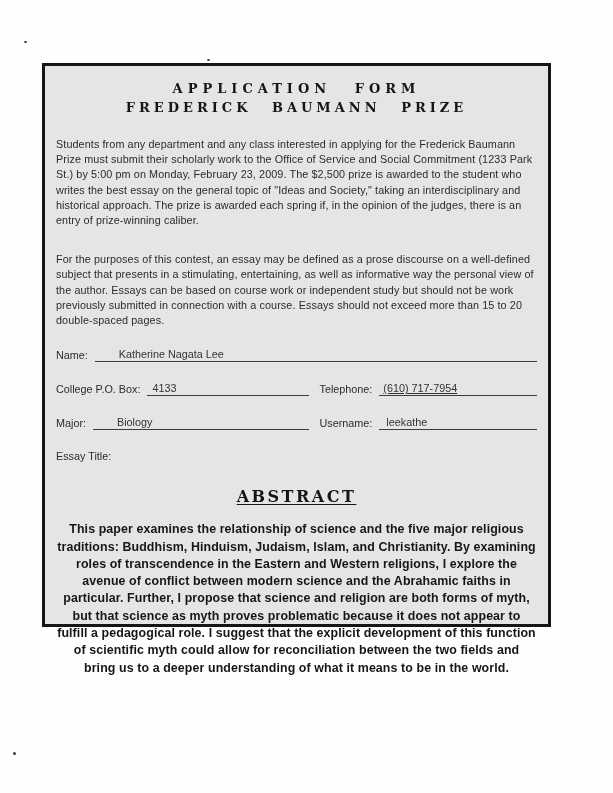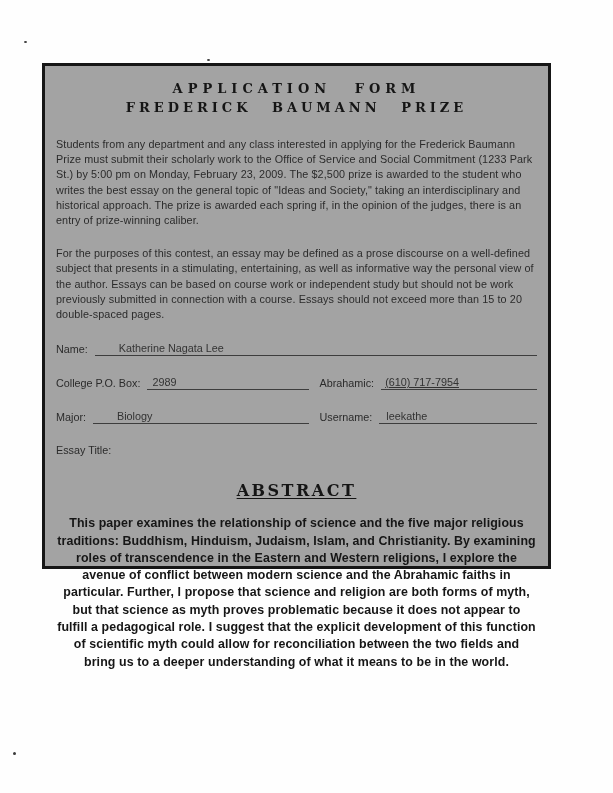--- a/index.html
+++ b/index.html
@@ -19,23 +19,23 @@
     position: absolute;
     background: #3a3a3a;
     border-radius: 50%;
   }
   .speck-1 { left: 24px; top: 41px; width: 3px; height: 2px; }
   .speck-2 { left: 207px; top: 59px; width: 3px; height: 2px; }
   .speck-3 { left: 13px; top: 752px; width: 3px; height: 3px; }
   .form-box {
     position: absolute;
     left: 42px; top: 63px;
-    width: 509px; height: 506px;
+    width: 509px; height: 564px;
     border: 3px solid #161616;
-    background: #a3a3a3;
+    background: #e5e5e5;
     padding: 14px 11px 12px 11px;
     color: #262626;
   }
   
   .gothic {
     font-family: "DejaVu Serif", serif;
     font-weight: bold;
     color: #151515;
     text-align: center;
   }
@@ -48,21 +48,21 @@
   .title-line2 {
     font-size: 13px;
     letter-spacing: 4px;
     word-spacing: 12px;
     line-height: 19px;
   }
   .para {
     font-size: 10.8px;
     line-height: 15.2px;
     color: #2b2b2b;
-    margin-top: 18px;
+    margin-top: 24px;
     letter-spacing: 0.1px;
   }
   .fields {
     margin-top: 6px;
   }
   .field-row {
     display: flex;
     align-items: flex-end;
     margin-top: 19px;
     font-size: 10.8px;
@@ -129,24 +129,24 @@
     <div class="fields">
 
       <div class="field-row">
         <span class="field-label">Name:</span>
         <span class="field-line"><span class="field-value pad-name">Katherine Nagata Lee</span></span>
       </div>
 
       <div class="field-row">
         <span class="col-left">
           <span class="field-label">College P.O. Box:</span>
-          <span class="field-line"><span class="field-value pad-pobox">2989</span></span>
+          <span class="field-line"><span class="field-value pad-pobox">4133</span></span>
         </span>
         <span class="col-right">
-          <span class="field-label">Abrahamic:</span>
+          <span class="field-label">Telephone:</span>
           <span class="field-line"><span class="field-value pad-phone">(610) 717-7954</span></span>
         </span>
       </div>
 
       <div class="field-row">
         <span class="col-left">
           <span class="field-label">Major:</span>
           <span class="field-line"><span class="field-value pad-major">Biology</span></span>
         </span>
         <span class="col-right">

